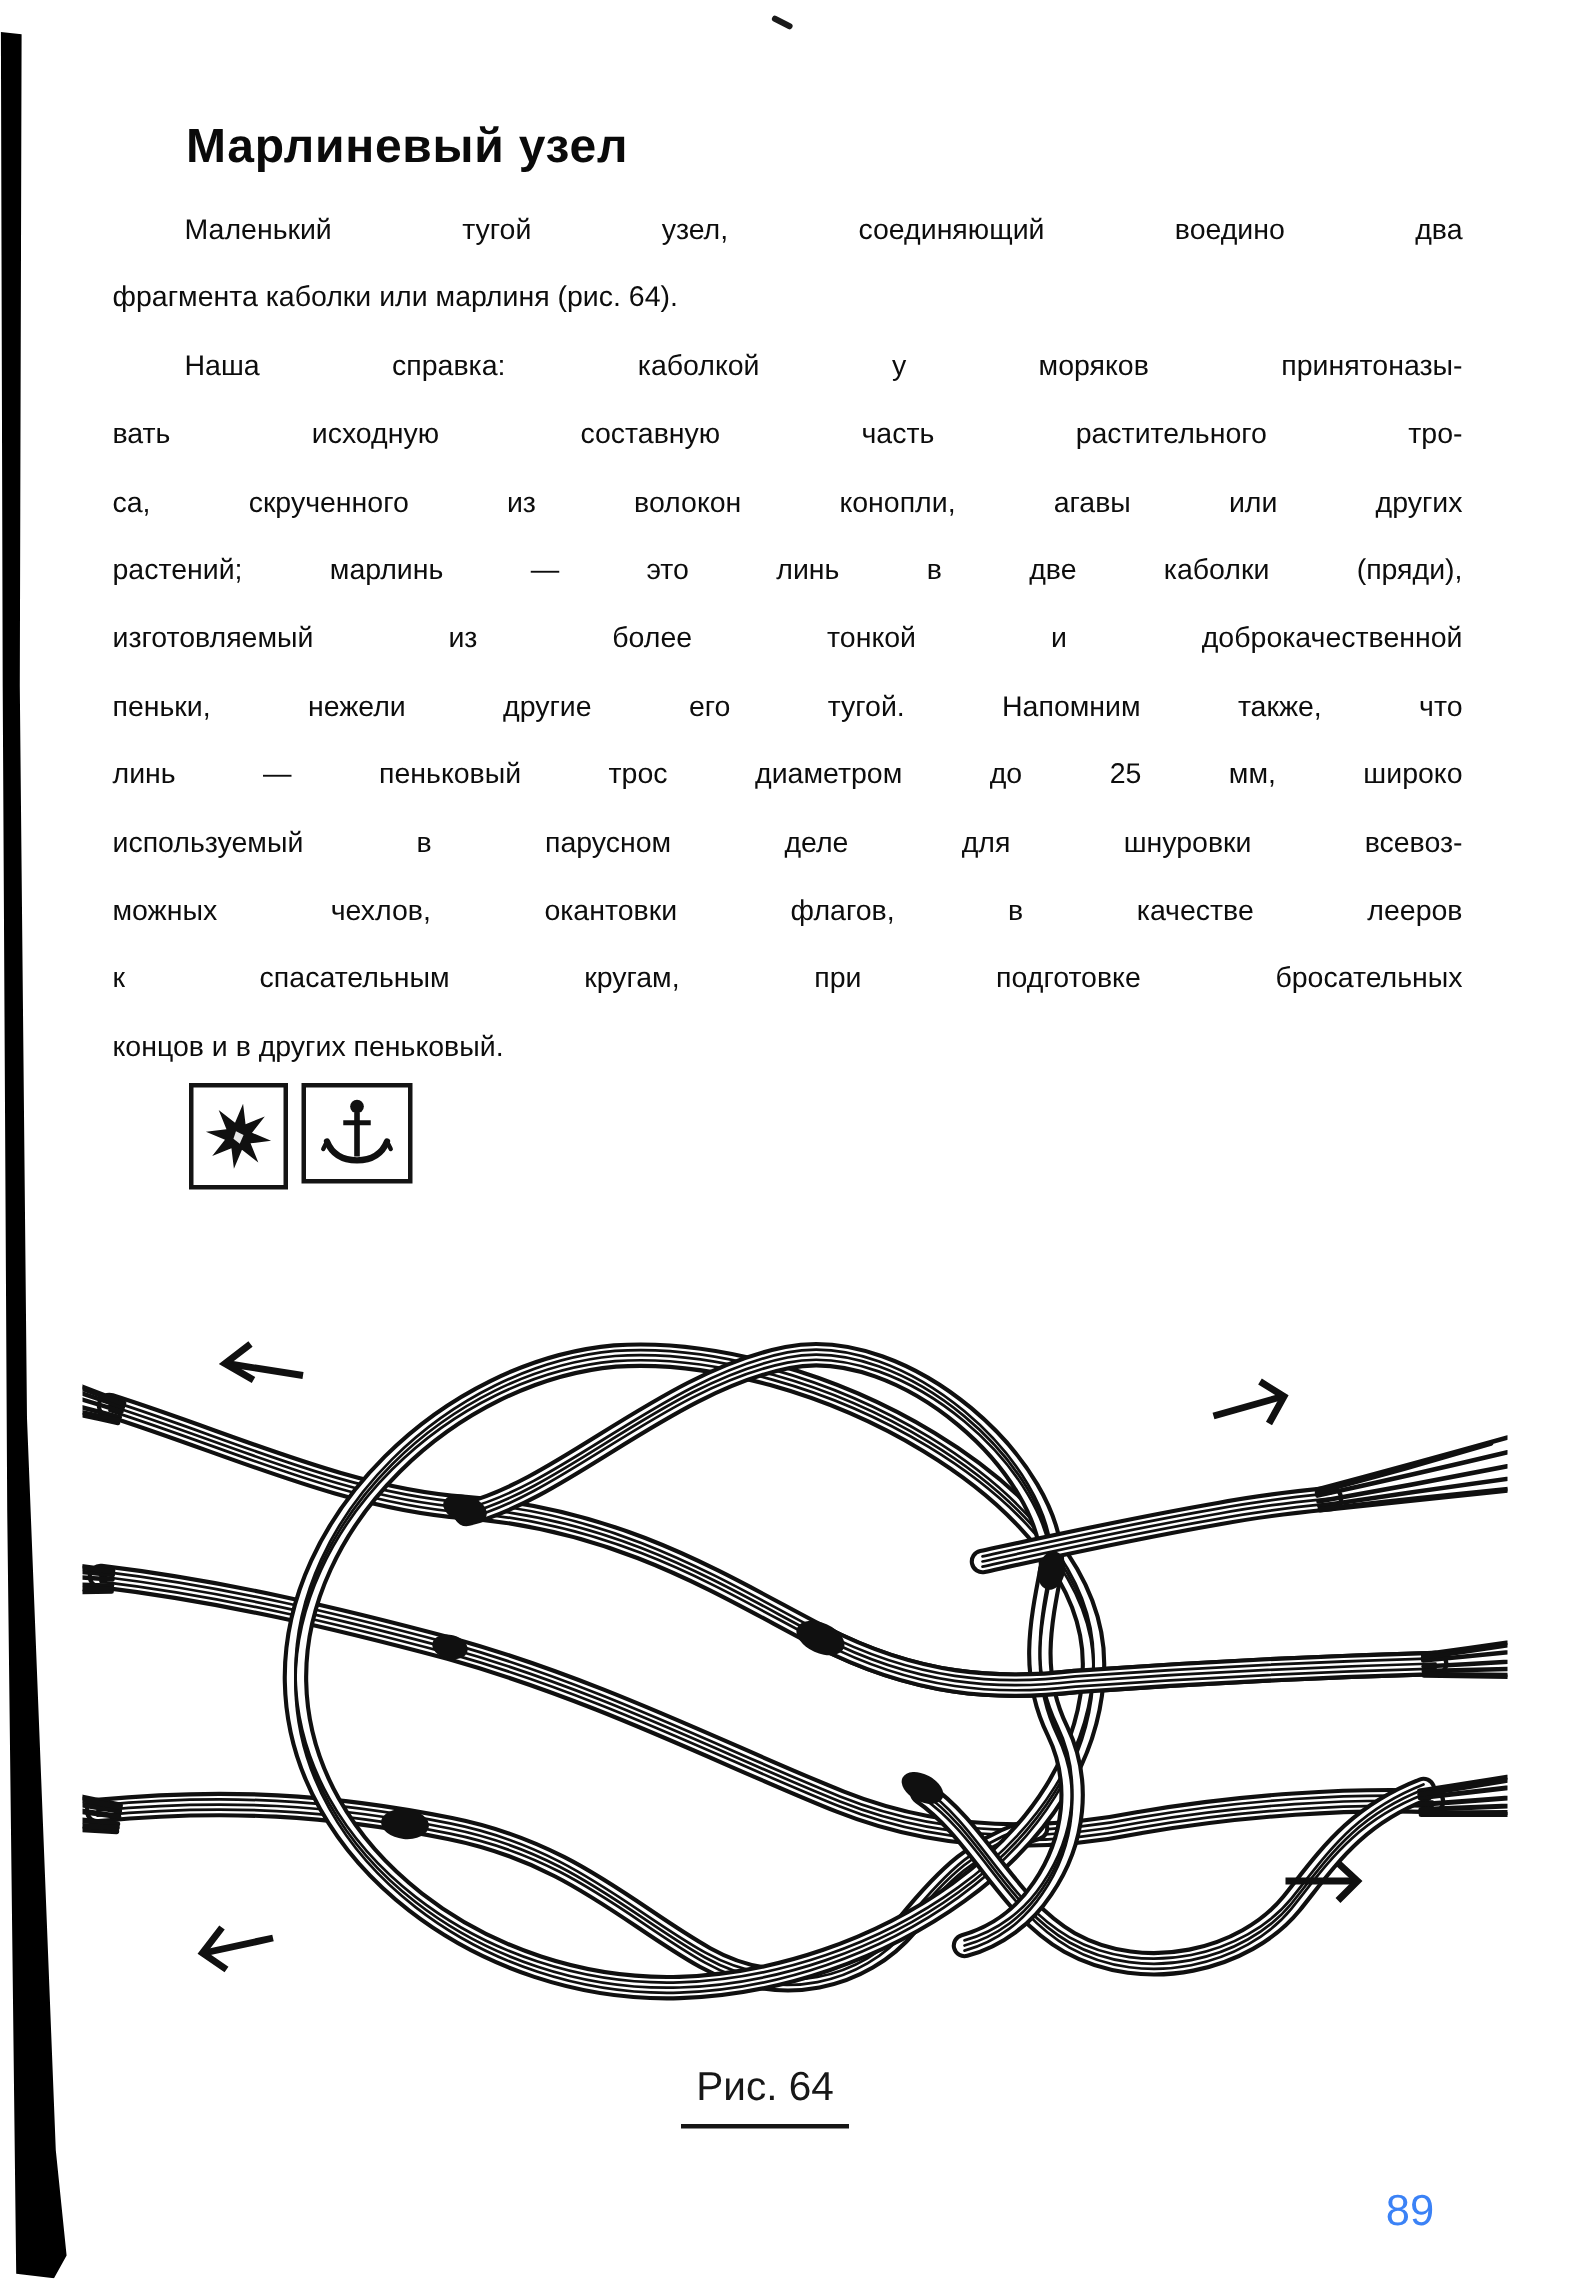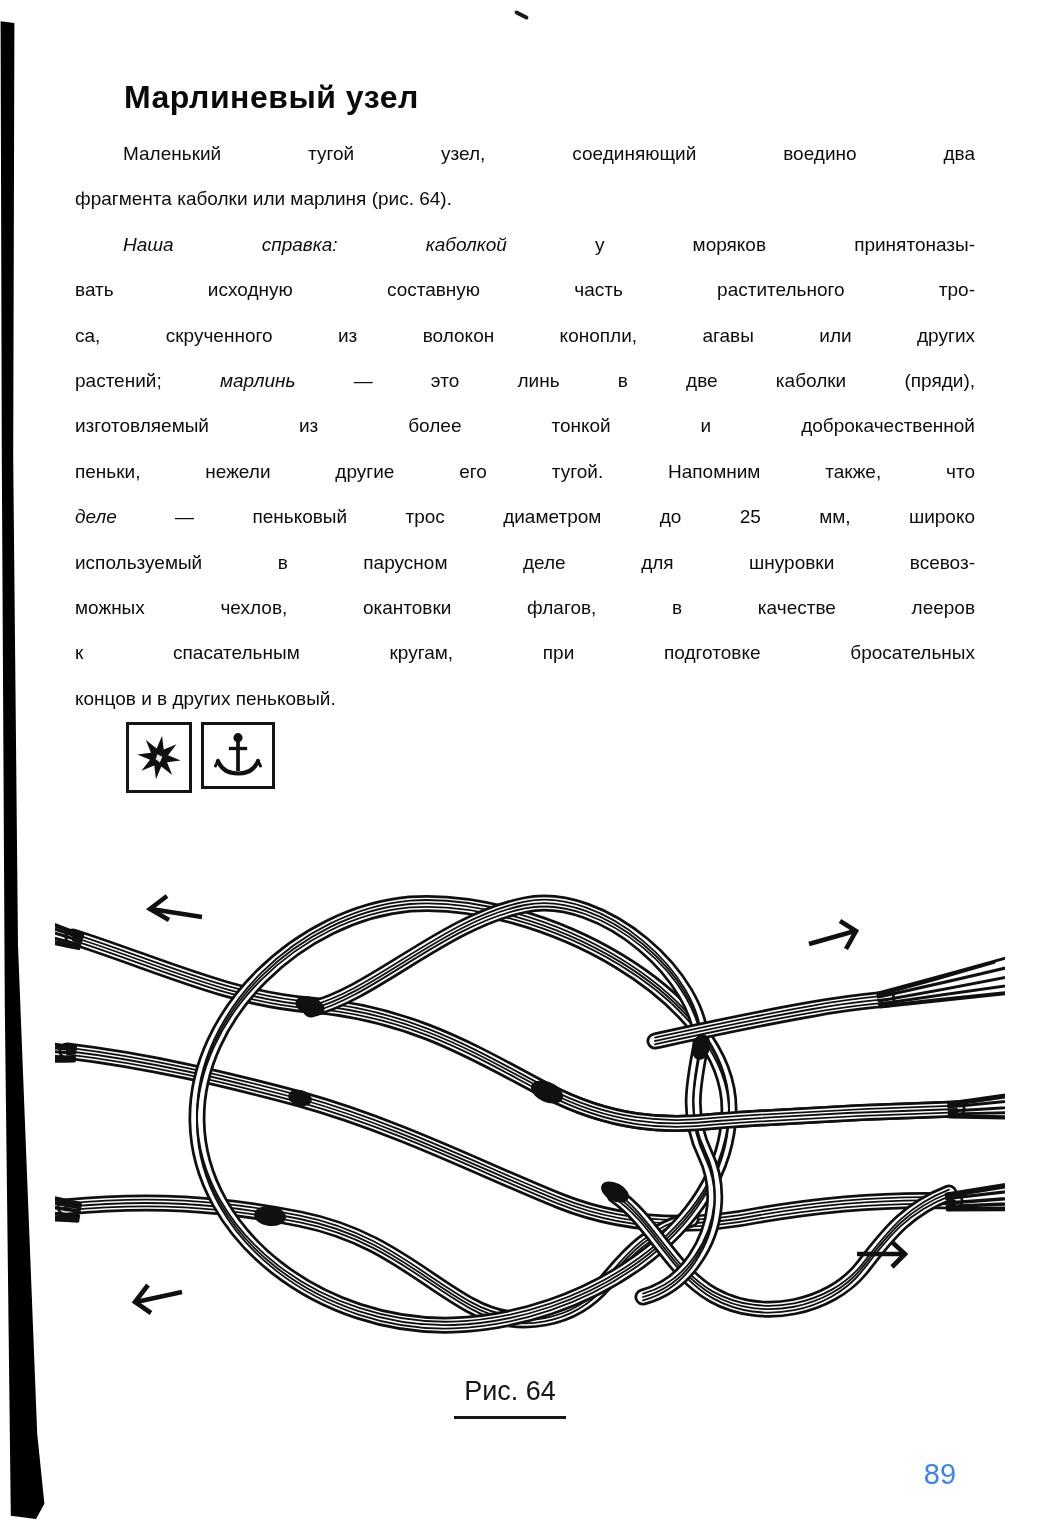--- a/index.html
+++ b/index.html
@@ -21,21 +21,21 @@
     position:absolute;left:124px;top:58px;width:700px;
     font-size:32px;font-weight:700;letter-spacing:.5px;color:#0a0a0a;
   }
   .body-text{
     position:absolute;left:75px;top:131px;width:900px;
     font-size:19px;line-height:45.4px;color:#0d0d0d;
   }
   .line{text-align:justify;text-align-last:justify;white-space:normal;}
   .line.last{text-align-last:left;}
   .line.indent{padding-left:48px;}
-  .it{font-style:italic;}
+  .it{}
   .symbol-row{position:absolute;left:126px;top:722px;display:flex;gap:9px;}
   .symbox{border:3.5px solid #141414;background:#fff;display:flex;align-items:center;justify-content:center;}
   .symbox.b1{width:60px;height:65px;}
   .symbox.b2{width:68px;height:61px;}
   .figure{position:absolute;left:55px;top:858px;width:950px;height:497px;}
   .figure svg{display:block;width:950px;height:497px;}
   .caption{
     position:absolute;left:0;top:1376px;width:1020px;text-align:center;
     font-size:27px;color:#171717;
   }
@@ -62,21 +62,21 @@
 
 <div class="body-text">
   <div class="line indent">Маленький тугой узел, соединяющий воедино два</div>
   <div class="line last">фрагмента каболки или марлиня (рис. 64).</div>
   <div class="line indent"><span class="it">Наша справка: каболкой</span><span> у моряков принятоназы-</span></div>
   <div class="line">вать исходную составную часть растительного тро-</div>
   <div class="line">са, скрученного из волокон конопли, агавы или других</div>
   <div class="line"><span>растений; </span><span class="it">марлинь</span><span> — это линь в две каболки (пряди),</span></div>
   <div class="line">изготовляемый из более тонкой и доброкачественной</div>
   <div class="line">пеньки, нежели другие его тугой. Напомним также, что</div>
-  <div class="line"><span class="it">деле</span><span> — пеньковый трос диаметром до 25 мм, широко</span></div>
+  <div class="line"><span class="it">линь</span><span> — пеньковый трос диаметром до 25 мм, широко</span></div>
   <div class="line">используемый в парусном деле для шнуровки всевоз-</div>
   <div class="line">можных чехлов, окантовки флагов, в качестве лееров</div>
   <div class="line">к спасательным кругам, при подготовке бросательных</div>
   <div class="line last">концов и в других пеньковый.</div>
 </div>
 
 <div class="symbol-row">
   <div class="symbox b1">
     <svg width="54" height="59" viewBox="0 0 64 68">
       <polygon transform="rotate(8 32 34)" fill="#101010" points="58,34 42.2,38.2 50.4,52.4 36.2,44.2 32,60 27.8,44.2 13.6,52.4 21.8,38.2 6,34 21.8,29.8 13.6,15.6 27.8,23.8 32,8 36.2,23.8 50.4,15.6 42.2,29.8"></polygon>

